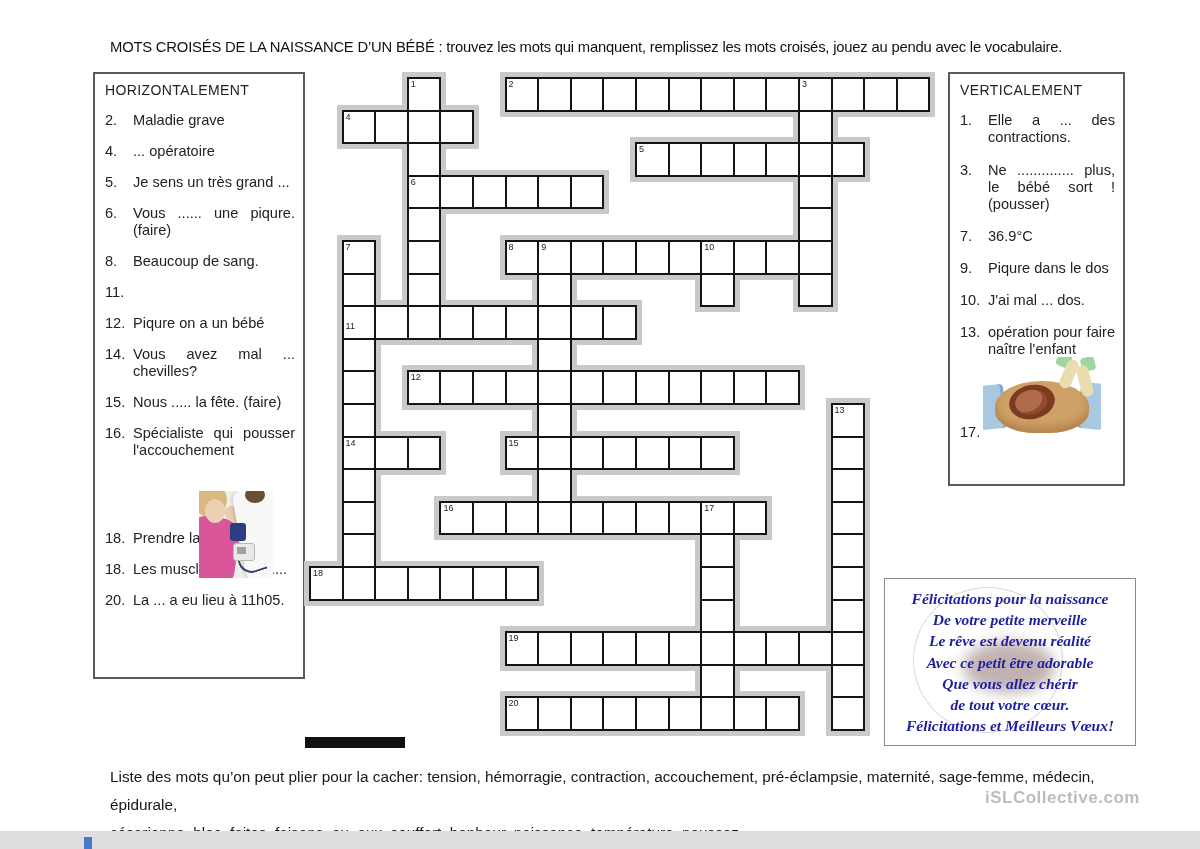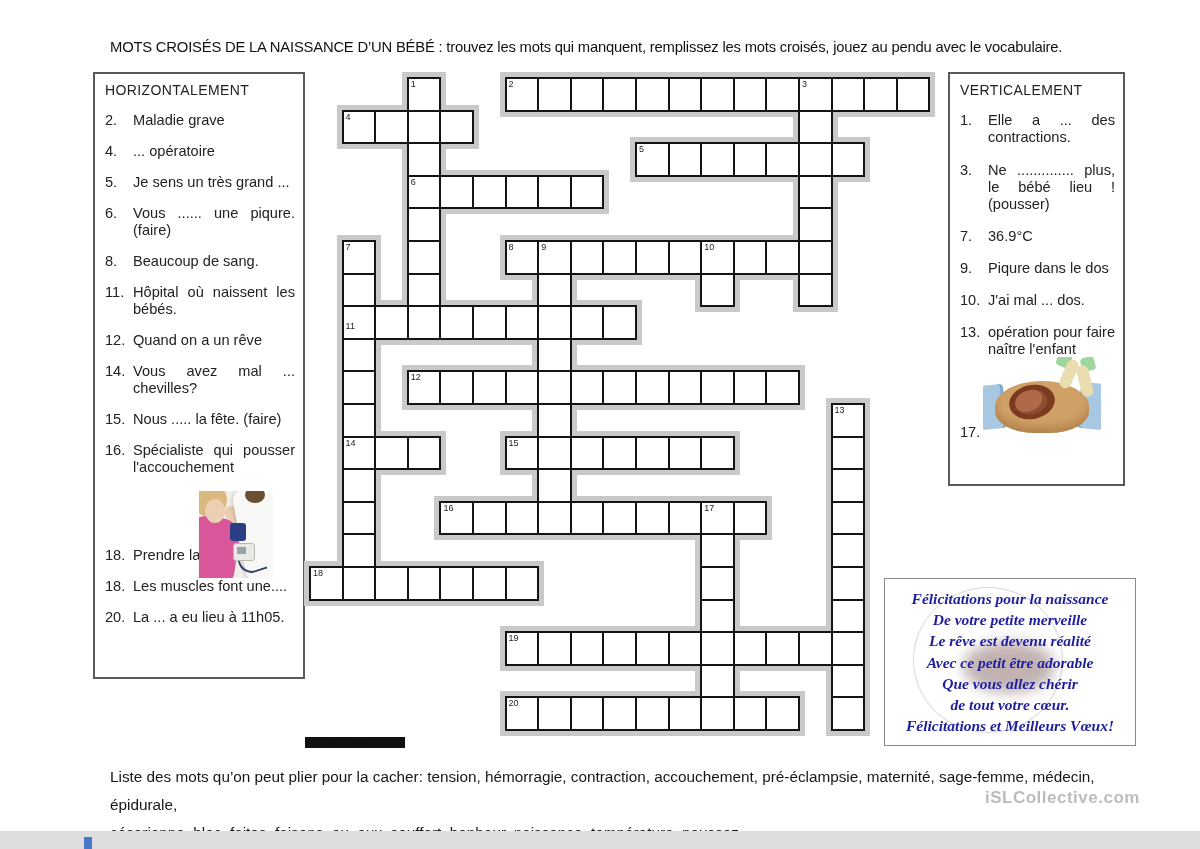--- a/index.html
+++ b/index.html
@@ -102,25 +102,24 @@
       <div class="clue" data-name="clue-6">
         <span class="clue-num" data-name="clue-number">6.</span>
         <span class="clue-text" data-name="clue-text">Vous ...... une piqure. (faire)</span>
       </div>
       <div class="clue" data-name="clue-8">
         <span class="clue-num" data-name="clue-number">8.</span>
         <span class="clue-text" data-name="clue-text">Beaucoup de sang.</span>
       </div>
       <div class="clue" data-name="clue-11">
         <span class="clue-num" data-name="clue-number">11.</span>
-        <span class="clue-text" data-name="clue-text">Hôpital où naissent les bébés.</span>
       </div>
       <div class="clue" data-name="clue-12">
         <span class="clue-num" data-name="clue-number">12.</span>
-        <span class="clue-text" data-name="clue-text">Quand on a un rêve</span>
+        <span class="clue-text" data-name="clue-text">Piqure on a un bébé</span>
       </div>
       <div class="clue" data-name="clue-14">
         <span class="clue-num" data-name="clue-number">14.</span>
         <span class="clue-text" data-name="clue-text">Vous avez mal ... chevilles?</span>
       </div>
       <div class="clue" data-name="clue-15">
         <span class="clue-num" data-name="clue-number">15.</span>
         <span class="clue-text" data-name="clue-text">Nous ..... la fête. (faire)</span>
       </div>
       <div class="clue" data-name="clue-16">
@@ -157,21 +156,21 @@
 
 <div class="panel panel-right" data-name="down-clues-panel">
   <div class="panel-heading" data-name="down-heading">VERTICALEMENT</div>
   <div data-name="down-clue-list" id="down-list">
       <div class="clue" data-name="clue-1">
         <span class="clue-num" data-name="clue-number">1.</span>
         <span class="clue-text" data-name="clue-text">Elle a ... des contractions.</span>
       </div>
       <div class="clue clue-gap-top" data-name="clue-3">
         <span class="clue-num" data-name="clue-number">3.</span>
-        <span class="clue-text" data-name="clue-text">Ne .............. plus, le bébé lieu ! (pousser)</span>
+        <span class="clue-text" data-name="clue-text">Ne .............. plus, le bébé sort ! (pousser)</span>
       </div>
       <div class="clue" data-name="clue-7">
         <span class="clue-num" data-name="clue-number">7.</span>
         <span class="clue-text" data-name="clue-text">36.9°C</span>
       </div>
       <div class="clue" data-name="clue-9">
         <span class="clue-num" data-name="clue-number">9.</span>
         <span class="clue-text" data-name="clue-text">Piqure dans le dos</span>
       </div>
       <div class="clue" data-name="clue-10">

